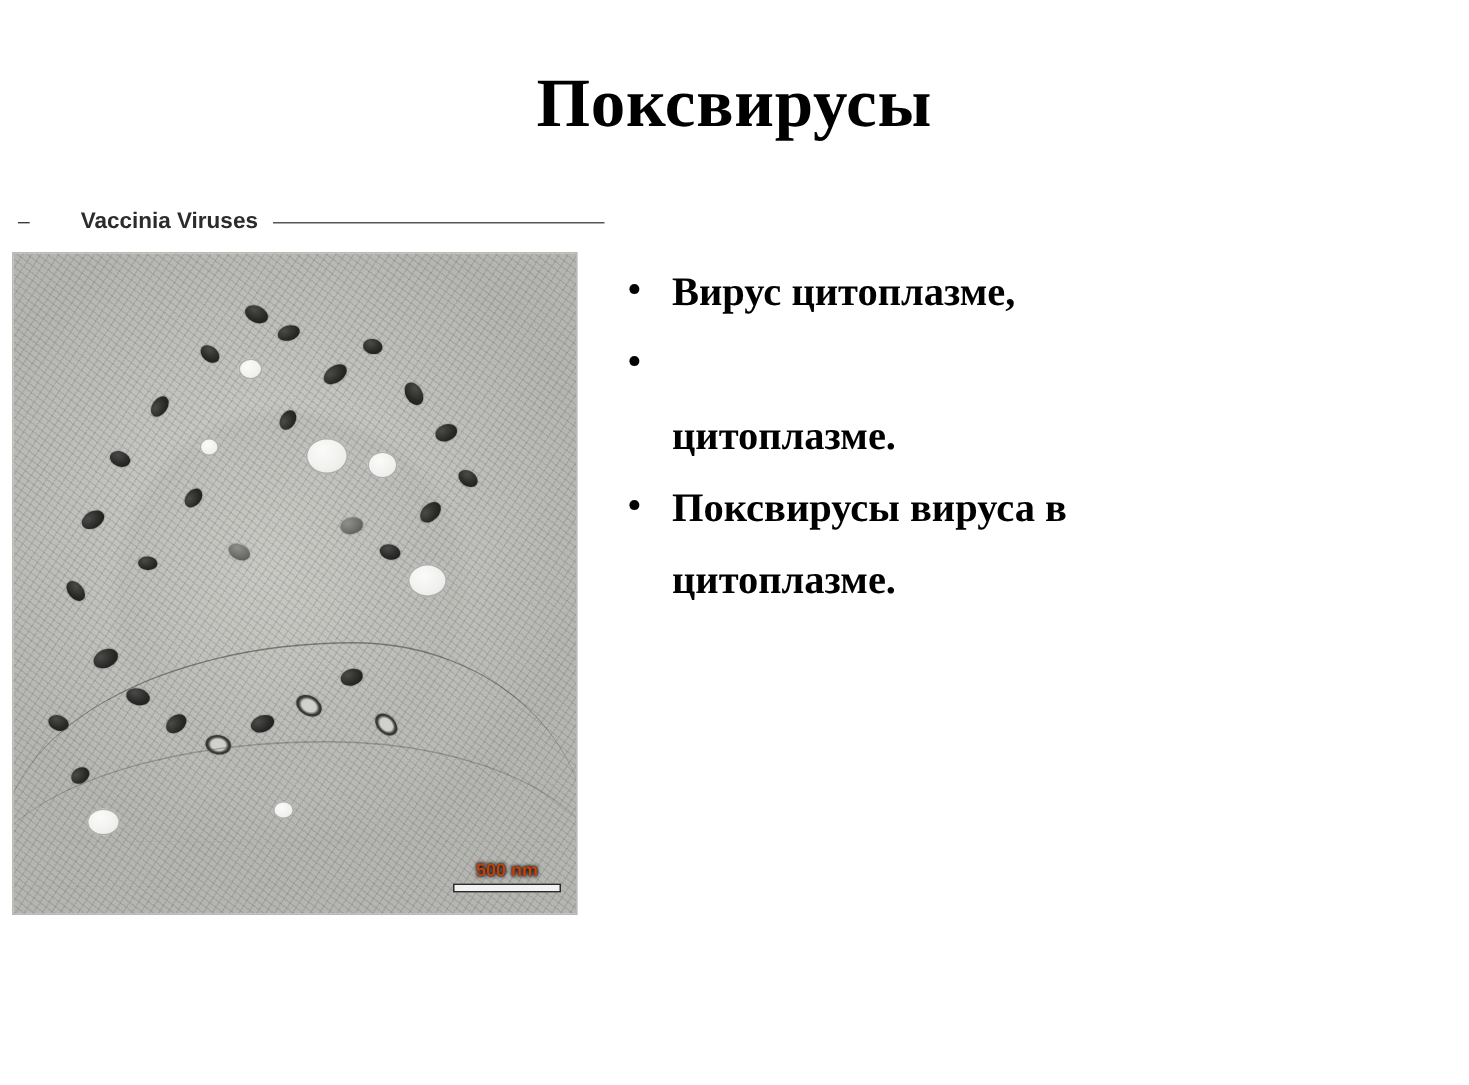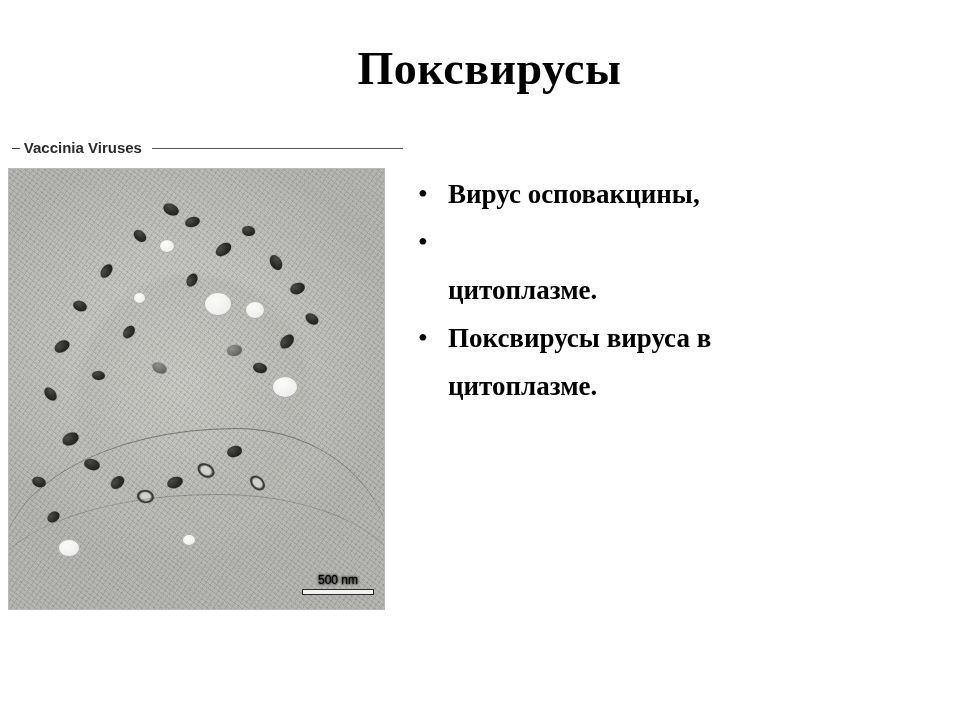--- a/index.html
+++ b/index.html
@@ -50,20 +50,21 @@
     font-size: 14px;
     color: #3a3a3a;
     margin-right: 4px;
   }
   .figure-caption-text {
     font-family: "Liberation Sans", sans-serif;
     font-weight: bold;
     font-size: 15px;
     color: #2c2c2c;
     white-space: nowrap;
+    margin-left: 30px;
   }
   .figure-caption-rule {
     flex: 1;
     height: 1px;
     background: #555555;
     margin-left: 10px;
     margin-top: 2px;
   }
   .micrograph {
     position: relative;
@@ -143,22 +144,22 @@
   .scalebar {
     position: absolute;
     right: 10px;
     bottom: 14px;
     width: 72px;
     text-align: center;
   }
   .scalebar-label {
     font-family: "Liberation Sans", sans-serif;
     font-size: 12px;
-    font-weight: normal;
-    color: #000000;
+    font-weight: bold;
+    color: #c2410c;
     text-shadow: 0 0 2px #000, 0 0 3px #000;
     line-height: 13px;
   }
   .scalebar-line {
     margin-top: 2px;
     height: 4px;
     background: #f2f2f2;
     border: 1px solid #2b2b2b;
   }
   
@@ -256,21 +257,21 @@
         <div class="scalebar-label">500 nm</div>
         <div class="scalebar-line"></div>
       </div>
     </div>
   </div>
 
   <div class="bullets">
 
     <div class="bullet-row">
       <div class="bullet-dot">•</div>
-      <div class="bullet-text">Вирус осповакцины,</div>
+      <div class="bullet-text">Вирус цитоплазме,</div>
     </div>
 
     <div class="bullet-row">
       <div class="bullet-dot">•</div>
     </div>
     <div class="bullet-row cont">
       <div class="bullet-dot"></div>
       <div class="bullet-text">цитоплазме.</div>
     </div>
 

